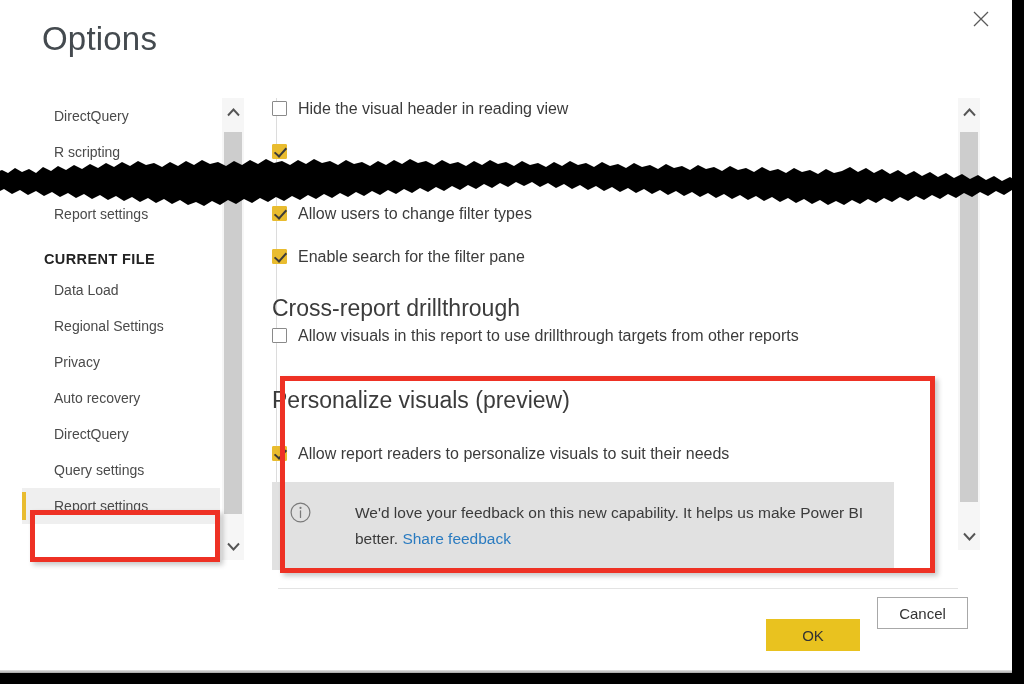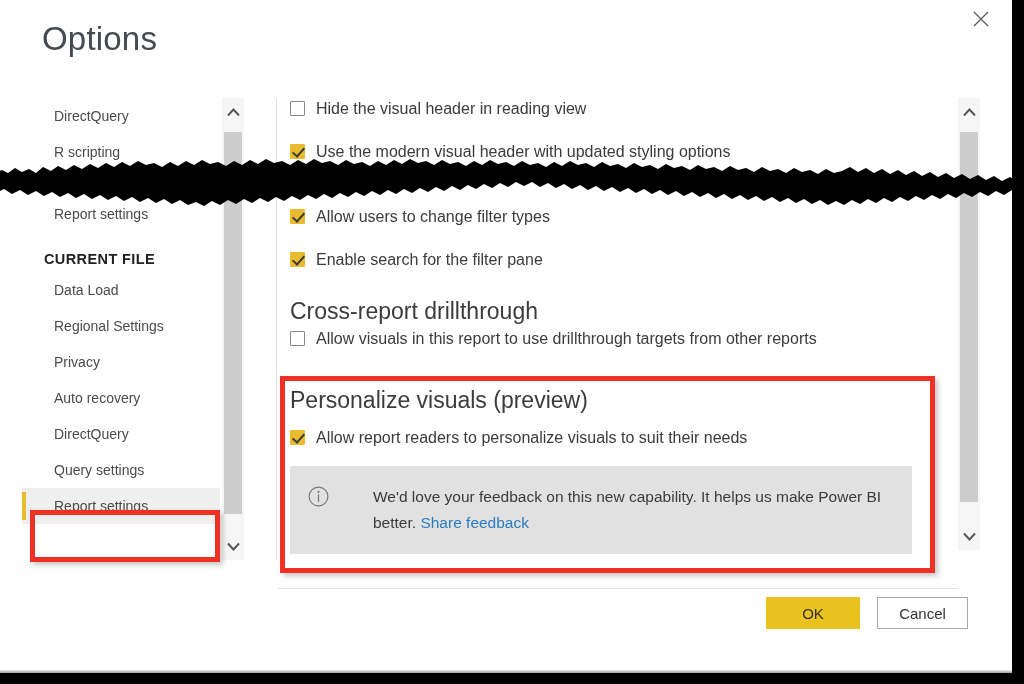--- a/index.html
+++ b/index.html
@@ -139,21 +139,21 @@
   #vsep {
     position: absolute;
     left: 276px; top: 98px;
     width: 1px; height: 462px;
     background: #dcdcdc;
   }
 
   
   #main {
     position: absolute;
-    left: 290px; top: 98px;
+    left: 272px; top: 98px;
     width: 660px;
     height: 470px;
   }
   .chk-row {
     display: flex;
     align-items: flex-start;
     margin-bottom: 22px;
     cursor: pointer;
   }
   .chk {
@@ -193,21 +193,21 @@
     margin-bottom: 2px;
     white-space: nowrap;
   }
 
   
   #personalize {
     position: absolute;
     left: 0; top: 287px;
     width: 650px;
   }
-  #personalize .section-head { margin-bottom: 12px; }
+  #personalize .section-head { margin-bottom: 28px; }
   #infobox {
     background: #e1e1e1;
     padding: 18px 20px 18px 18px;
     display: flex;
     align-items: flex-start;
     margin-top: 18px;
     width: 622px;
     gap: 26px;
   }
   #info-icon {
@@ -248,21 +248,21 @@
   .btn {
     position: absolute;
     height: 32px;
     font-size: 15px;
     font-family: "Liberation Sans", "DejaVu Sans", sans-serif;
     display: flex; align-items: center; justify-content: center;
     cursor: pointer;
     color: #333333;
   }
   #btn-ok {
-    left: 766px; top: 597px;
+    left: 766px; top: 619px;
     width: 94px;
     background: #e9c21f;
     border: 1px solid #e9c21f;
   }
   #btn-cancel {
     left: 877px; top: 597px;
     width: 91px;
     background: #ffffff;
     border: 1px solid #a8a8a8;
   }
@@ -330,21 +330,20 @@
 
   <div id="main">
 
     <div class="chk-row">
       <span class="chk"></span>
       <span class="chk-label">Hide the visual header in reading view</span>
     </div>
 
     <div class="chk-row">
       <span class="chk checked"></span>
-      <span class="chk-label">Use the modern visual header with updated styling options</span>
     </div>
 
     <div class="chk-row" style="margin-top:44px;">
       <span class="chk checked"></span>
       <span class="chk-label">Allow users to change filter types</span>
     </div>
 
     <div class="chk-row">
       <span class="chk checked"></span>
       <span class="chk-label">Enable search for the filter pane</span>

